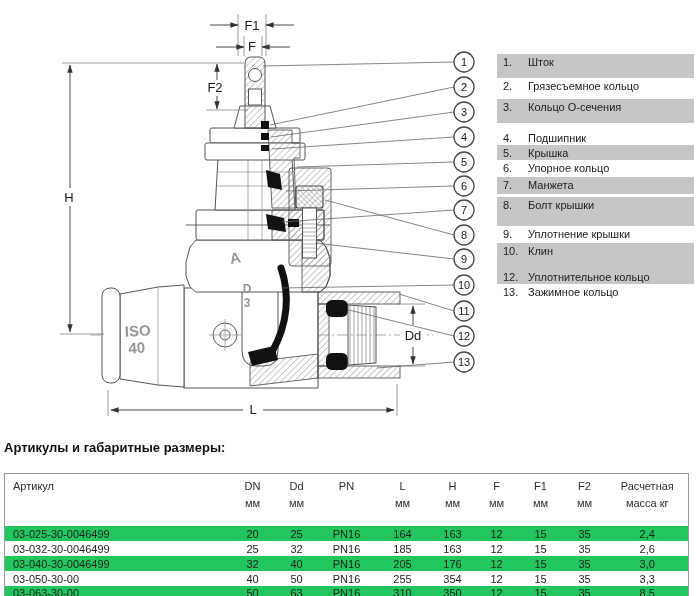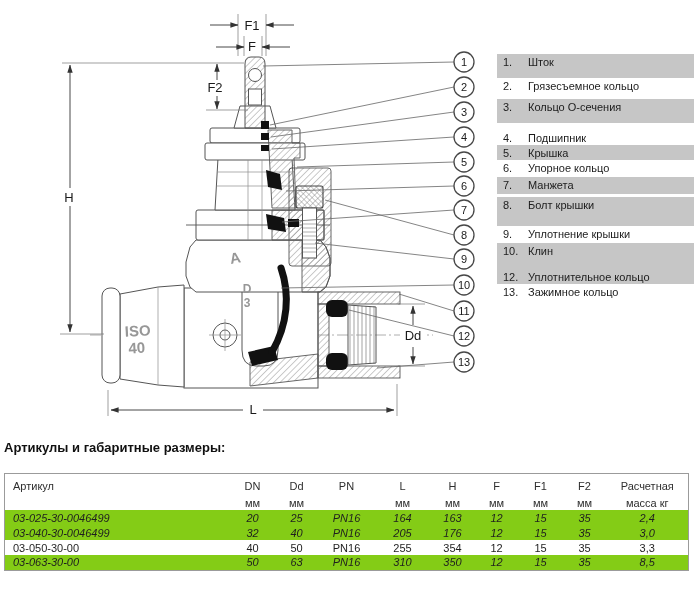--- a/index.html
+++ b/index.html
@@ -23,24 +23,24 @@
 
   
   .tblwrap{position:absolute;left:4px;top:440px;width:684px;}
   .tbl-title{font-size:13px;font-weight:bold;color:#101010;margin:0 0 5px 0;}
   table.dims{width:100%;border-collapse:collapse;border:1px solid #9b9b9b;
              font-size:11px;color:#1f1f1f;table-layout:fixed;margin-top:18px;}
   table.dims th,table.dims td{font-weight:normal;padding:1px 2px;text-align:center;
              white-space:nowrap;overflow:hidden;}
   table.dims thead th{color:#2e2e2e;height:15px;}
   table.dims thead tr.hdr1 th{padding-top:4px;}
-  table.dims thead tr.hdr2 th{padding-bottom:0;}
+  table.dims thead tr.hdr2 th{padding-bottom:16px;}
   table.dims .col-article{text-align:left;padding-left:8px;}
   table.dims tbody tr{height:15px;}
-  table.dims tbody tr.gray{background:#84cc16;font-style:italic;}
+  table.dims tbody tr.gray{background:#22c55e;}
 </style>
 </head>
 <body>
 
 <div class="stage">
 
   <svg class="drawing" width="495" height="436" viewBox="0 0 495 436">
     <defs>
       <marker id="arr" markerWidth="9" markerHeight="6" refX="8.5" refY="3" orient="auto">
         <path d="M0,0 L9,3 L0,6 Z" fill="#333"></path>
@@ -314,20 +314,32 @@
           <td>20</td>
           <td>25</td>
           <td>PN16</td>
           <td>164</td>
           <td>163</td>
           <td>12</td>
           <td>15</td>
           <td>35</td>
           <td>2,4</td>
         </tr>
+        <tr>
+          <td class="col-article">03-032-30-0046499</td>
+          <td>25</td>
+          <td>32</td>
+          <td>PN16</td>
+          <td>185</td>
+          <td>163</td>
+          <td>12</td>
+          <td>15</td>
+          <td>35</td>
+          <td>2,6</td>
+        </tr>
         <tr class="gray">
           <td class="col-article">03-040-30-0046499</td>
           <td>32</td>
           <td>40</td>
           <td>PN16</td>
           <td>205</td>
           <td>176</td>
           <td>12</td>
           <td>15</td>
           <td>35</td>

